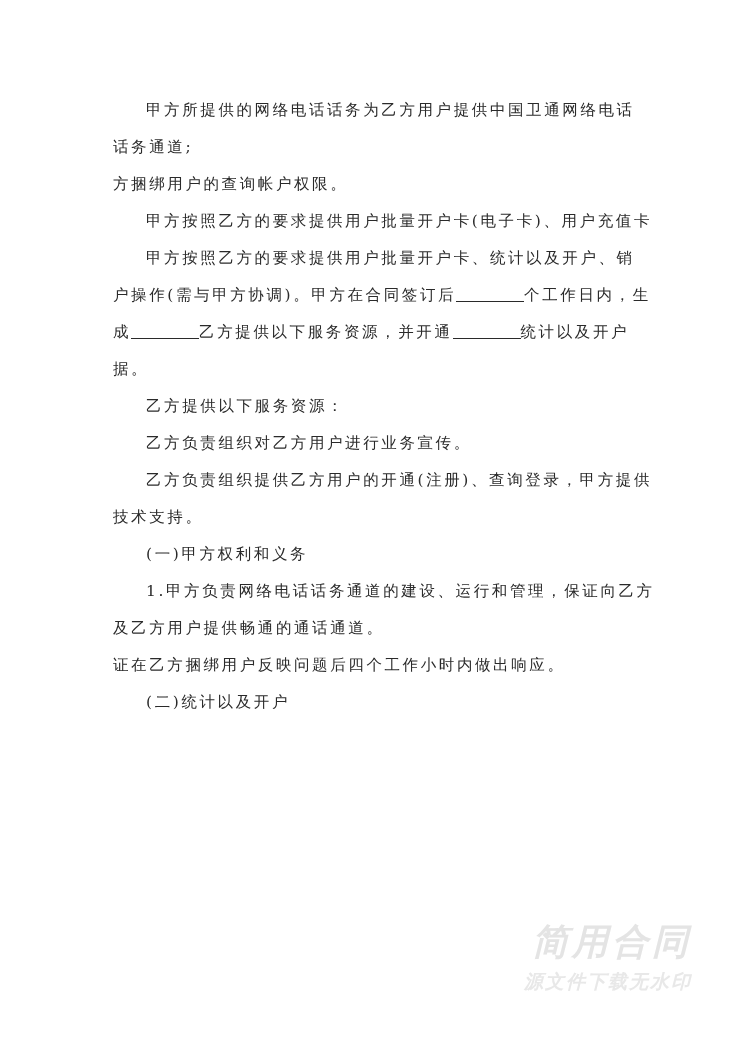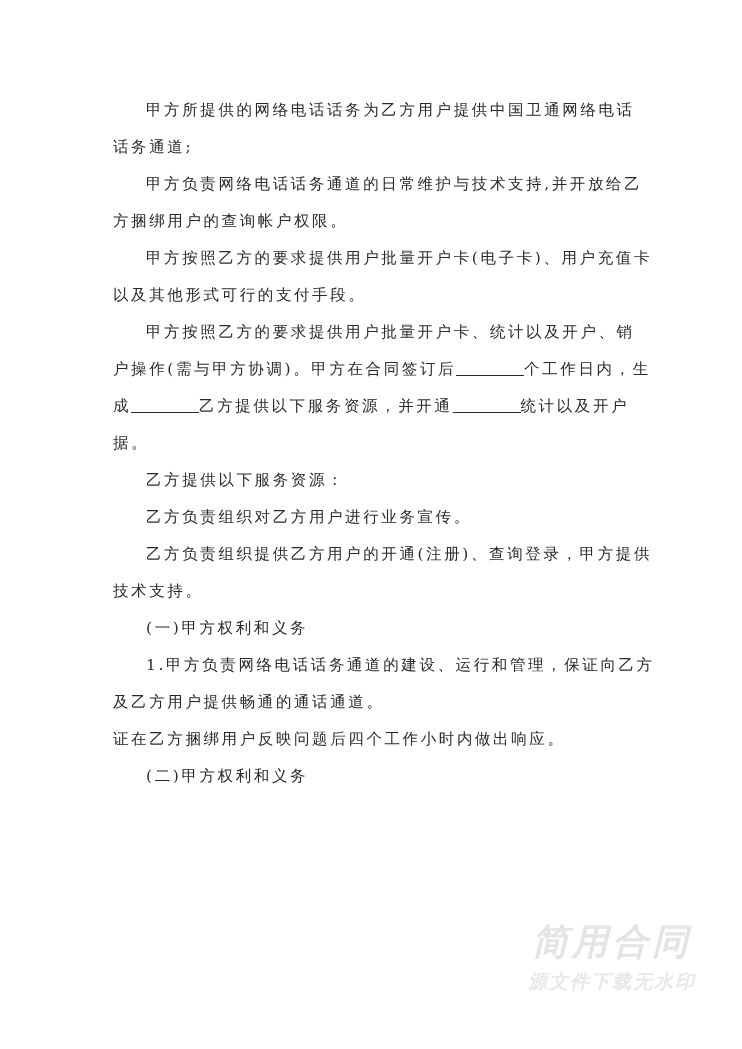--- a/index.html
+++ b/index.html
@@ -38,28 +38,28 @@
     }
     .line.indent { padding-left: 33px; }
     .blank {
       display: inline-block;
       border-bottom: 1px solid #2a2a2a;
       height: 24px;
       vertical-align: -2px;
     }
     .watermark {
       position: absolute;
-      left: 512px;
+      left: 492px;
       top: 920px;
       width: 200px;
       color: #e6e6e6;
       font-family: "DejaVu Sans", "Liberation Sans", sans-serif;
       font-style: italic;
       font-weight: bold;
-      text-align: center;
+      text-align: right;
       user-select: none;
     }
     .wm-title {
       font-size: 36px;
       letter-spacing: 4px;
       line-height: 44px;
       color: #e4e4e4;
     }
     .wm-sub {
       font-size: 19px;
@@ -69,40 +69,38 @@
       margin-top: 2px;
     }
   </style>
 </head>
 <body>
 
 <div class="page">
   <div class="content">
     <span class="line indent">甲方所提供的网络电话话务为乙方用户提供中国卫通网络电话</span>
     <span class="line">话务通道;</span>
-    <span class="line indent">甲方负责网络电话话务通道的日常维护与技术支持,并开放给乙</span>
     <span class="line">方捆绑用户的查询帐户权限。</span>
     <span class="line indent">甲方按照乙方的要求提供用户批量开户卡(电子卡)、用户充值卡</span>
-    <span class="line">以及其他形式可行的支付手段。</span>
     <span class="line indent">甲方按照乙方的要求提供用户批量开户卡、统计以及开户、销</span>
     <span class="line">
       <span>户操作(需与甲方协调)。甲方在合同签订后</span><span class="blank" style="width:68px"></span><span>个工作日内，生</span>
     </span>
     <span class="line">
       <span>成</span><span class="blank" style="width:68px"></span><span>乙方提供以下服务资源，并开通</span><span class="blank" style="width:68px"></span><span>统计以及开户</span>
     </span>
     <span class="line">据。</span>
     <span class="line indent">乙方提供以下服务资源：</span>
     <span class="line indent">乙方负责组织对乙方用户进行业务宣传。</span>
     <span class="line indent">乙方负责组织提供乙方用户的开通(注册)、查询登录，甲方提供</span>
     <span class="line">技术支持。</span>
     <span class="line indent">(一)甲方权利和义务</span>
     <span class="line indent">1.甲方负责网络电话话务通道的建设、运行和管理，保证向乙方</span>
     <span class="line">及乙方用户提供畅通的通话通道。</span>
     <span class="line">证在乙方捆绑用户反映问题后四个工作小时内做出响应。</span>
-    <span class="line indent">(二)甲方权利和义务</span>
+    <span class="line indent">(二)统计以及开户</span>
   </div>
 
   <div class="watermark">
     <div class="wm-title">简用合同</div>
     <div class="wm-sub">源文件下载无水印</div>
   </div>
 </div>
 
 </body></html>

